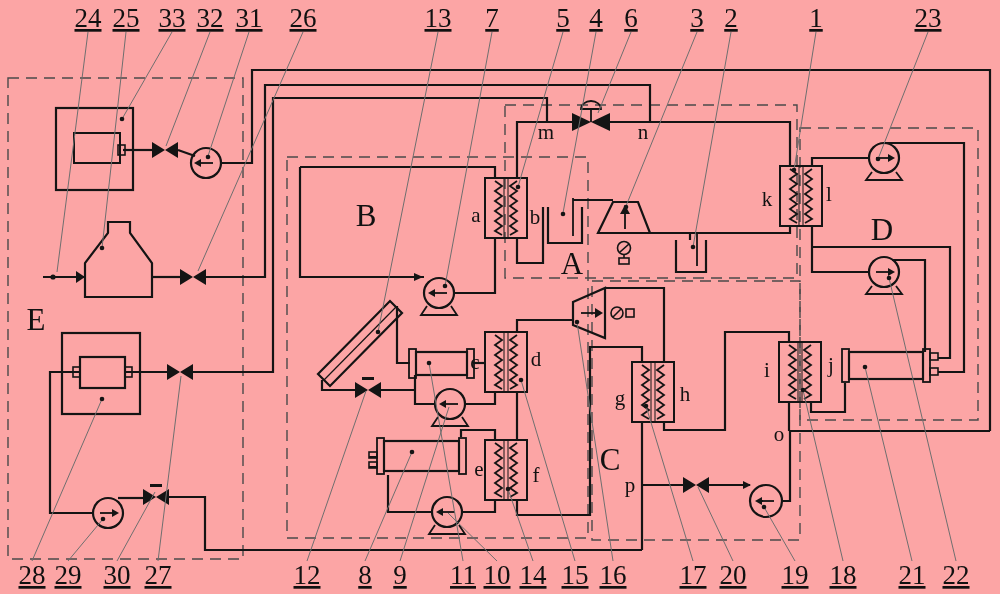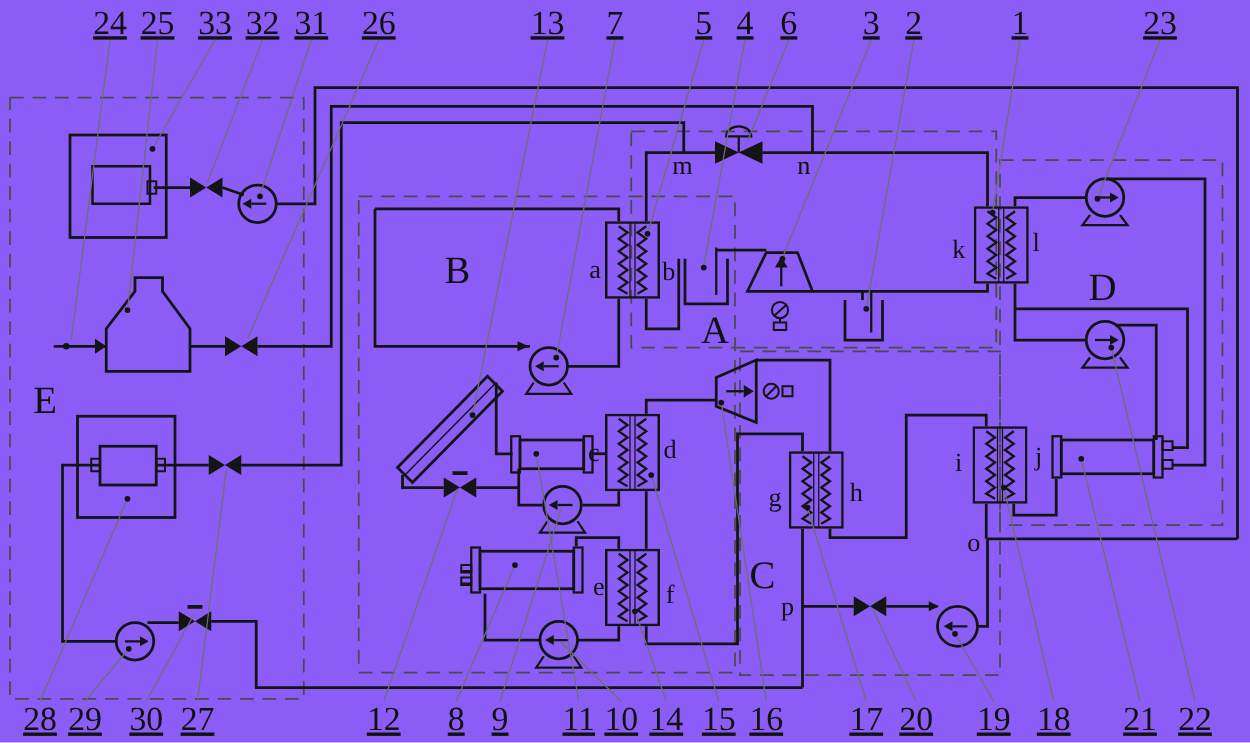--- a/index.html
+++ b/index.html
@@ -1,16 +1,16 @@
 <!DOCTYPE html>
 <html><head>
 <meta charset="utf-8">
 <style>
   html,body{margin:0;padding:0;background:#fff;}
-  .canvas{position:relative;width:1000px;height:594px;background:#8b5cf6;overflow:hidden;
+  .canvas{position:relative;width:1000px;height:594px;background:#fca5a5;overflow:hidden;
           font-family:"Liberation Serif", serif;}
   svg{display:block}
   text{fill:#111;}
   .num{font-size:27px;text-decoration:underline;}
   .region{font-size:31px;}
   .port{font-size:21px;}
 </style>
 </head>
 <body>
 

